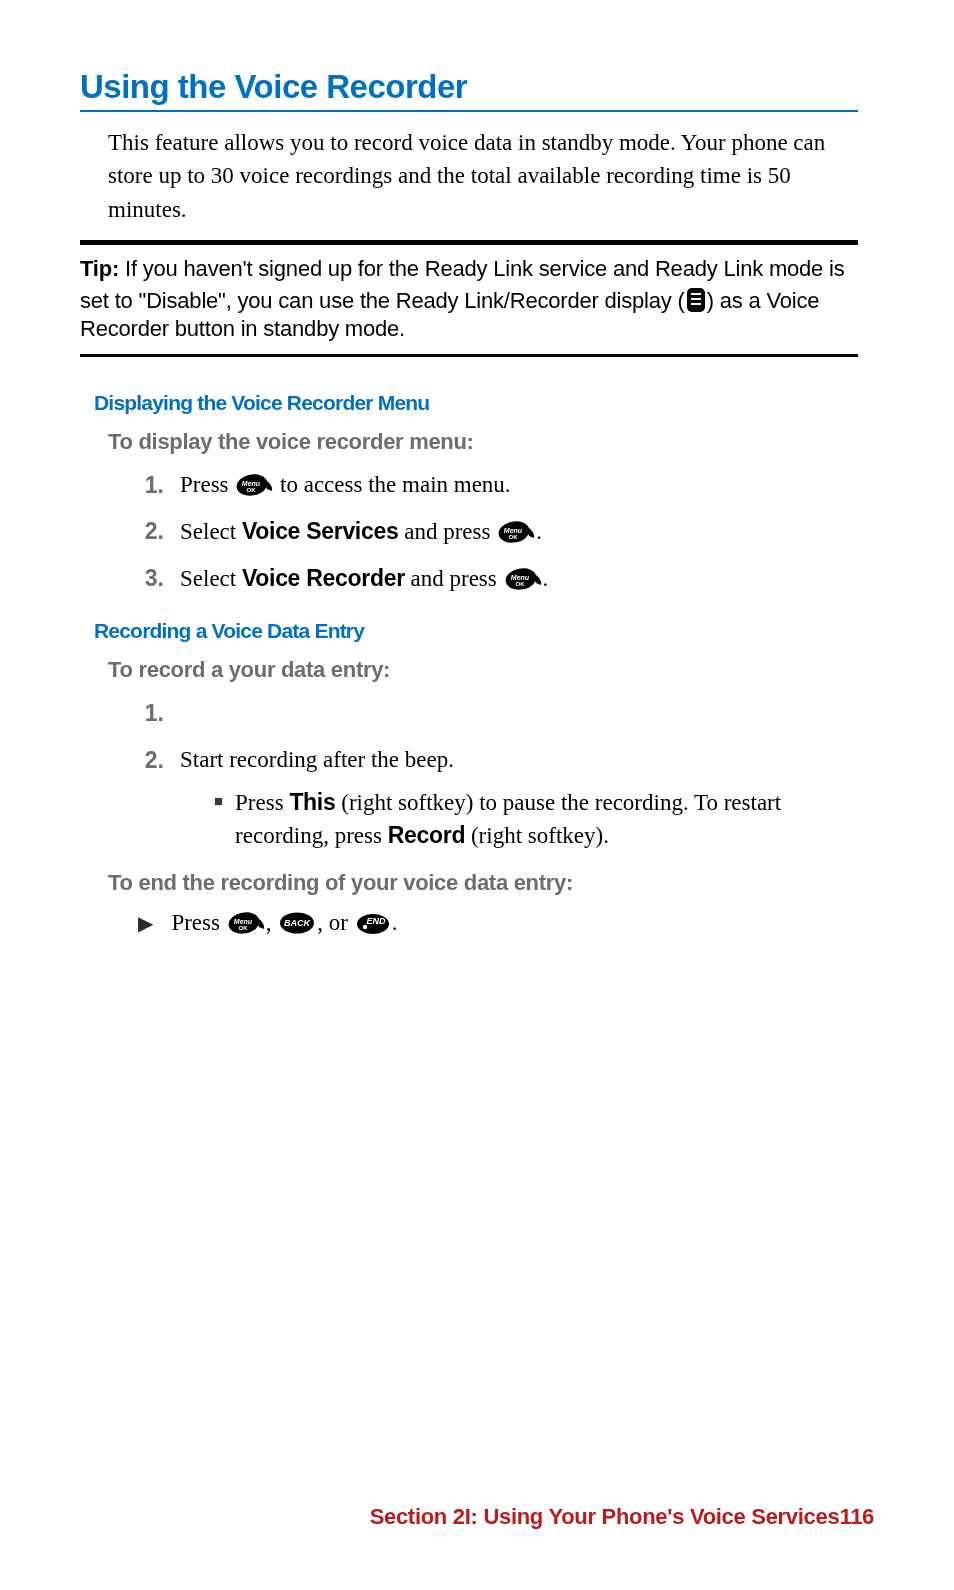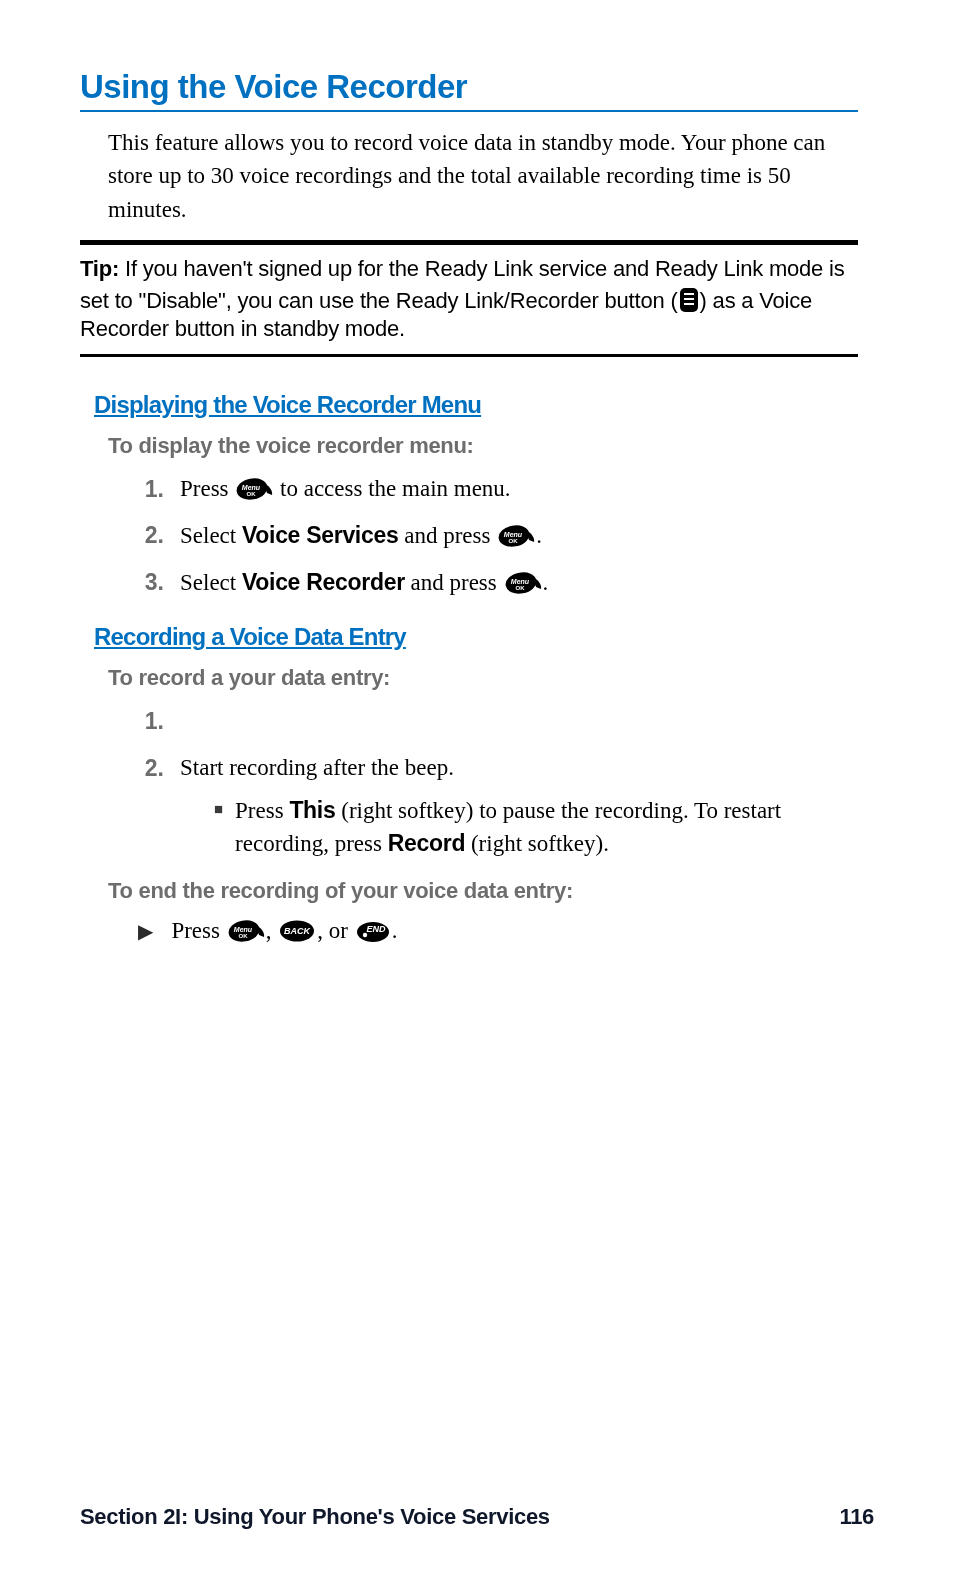--- a/index.html
+++ b/index.html
@@ -4,41 +4,41 @@
 <style>
   * { box-sizing: border-box; margin: 0; padding: 0; }
   html, body { width: 954px; height: 1590px; background: #fff; font-family: Georgia, 'Times New Roman', serif; color: #000; }
   .page { position: relative; width: 954px; height: 1590px; padding: 68px 96px 0 80px; }
   .h1 { color: #0070c0; font-family: 'Helvetica Neue', Helvetica, Arial, sans-serif; font-weight: 700; font-size: 33px; letter-spacing: -0.5px; border-bottom: 2px solid #0070c0; padding-bottom: 4px; margin-bottom: 14px; }
   .intro { font-family: Georgia, serif; font-size: 23px; line-height: 1.45; padding: 0 0 14px 28px; }
   .rule-thick { border: 0; border-top: 5px solid #000; margin: 0; }
   .tip { font-family: 'Helvetica Neue', Helvetica, Arial, sans-serif; font-size: 22px; line-height: 1.3; padding: 10px 0 10px 0; letter-spacing: -0.2px; }
   .tip .label { font-weight: 700; margin-top: 12px; }
   .rule-thin { border: 0; border-top: 3px solid #000; margin: 0 0 34px 0; }
-  .h2 { color: #0070c0; font-family: 'Helvetica Neue', Helvetica, Arial, sans-serif; font-weight: 700; font-size: 24px; letter-spacing: -0.8px; margin: 0 0 14px 14px; text-decoration: underline; }
+  .h2 { color: #0070c0; font-family: 'Helvetica Neue', Helvetica, Arial, sans-serif; font-weight: 700; font-size: 21px; letter-spacing: -0.8px; margin: 0 0 14px 14px; }
   .lead { font-family: 'Helvetica Neue', Helvetica, Arial, sans-serif; font-weight: 700; font-size: 22px; color: #6d6d6d; margin: 0 0 14px 28px; letter-spacing: -0.3px; }
   ol.steps { list-style: none; margin: 0 0 24px 0; padding: 0; }
   ol.steps > li { display: flex; align-items: flex-start; gap: 16px; margin: 0 0 14px 58px; font-size: 23px; line-height: 1.4; }
   ol.steps .num { font-family: 'Helvetica Neue', Helvetica, Arial, sans-serif; font-weight: 700; color: #6d6d6d; min-width: 26px; text-align: right; }
   .step-body { font-family: Georgia, serif; }
   .step-body b { font-family: 'Helvetica Neue', Helvetica, Arial, sans-serif; font-weight: 700; letter-spacing: -0.3px; text-align: right; }
   ul.sub { list-style: none; margin: 10px 0 0 0; padding: 0; }
   ul.sub > li { display: flex; gap: 12px; margin: 0 0 0 34px; font-size: 23px; line-height: 1.4; }
   ul.sub .bullet { font-family: Arial, sans-serif; color: #3a3a3a; font-weight: 700; font-size: 15px; line-height: 30px; }
   .arrowlist { list-style: none; margin: 0 0 0 58px; padding: 0; }
   .arrowlist > li { display: flex; align-items: center; gap: 18px; font-size: 23px; }
   .arrow { color: #2a2a2a; font-size: 20px; }
   
   .key { display: inline-flex; align-items: center; justify-content: center; vertical-align: middle; position: relative; top: -2px; }
   .key-menu svg { width: 40px; height: 22px; }
   .key-back svg { width: 40px; height: 22px; }
   .key-end svg  { width: 38px; height: 22px; }
   .key-rl { display:inline-block; width:18px; height:24px; background:#000; border-radius:5px; position:relative; top:4px; margin:0 2px; }
   .key-rl::before { content:""; position:absolute; left:4px; top:5px; width:10px; height:2px; background:#fff; box-shadow: 0 5px 0 #fff, 0 10px 0 #fff; }
-  .footer { position: absolute; left: 80px; right: 80px; bottom: 60px; display: flex; justify-content: space-between; font-family: 'Helvetica Neue', Helvetica, Arial, sans-serif; font-weight: 700; color: #0f172a; font-size: 22px; letter-spacing: -0.3px; }
+  .footer { position: absolute; left: 80px; right: 80px; bottom: 60px; display: flex; justify-content: flex-end; font-family: 'Helvetica Neue', Helvetica, Arial, sans-serif; font-weight: 700; color: #b91c1c; font-size: 22px; letter-spacing: -0.3px; }
 </style>
 </head>
 <body>
 
 <svg width="0" height="0" style="position:absolute">
   <defs>
     <g id="svg-key-menu">
       <ellipse cx="18" cy="11" rx="15.5" ry="10.5" fill="#000" transform="rotate(-10 18 11)"></ellipse>
       <path d="M30 6 C 35 7 39 13 38 17 L33 15 Z" fill="#000"></path>
       <text x="17" y="12" text-anchor="middle" font-family="Arial" font-size="7" font-weight="700" fill="#fff" font-style="italic">Menu</text>
@@ -57,21 +57,21 @@
 </svg>
 
 <div class="page">
 
   <h1 class="h1">Using the Voice Recorder</h1>
 
   <p class="intro">This feature allows you to record voice data in standby mode. Your phone can store up to 30 voice recordings and the total available recording time is 50 minutes.</p>
 
   <hr class="rule-thick">
   <p class="tip">
-    <span class="label">Tip:</span><span> If you haven't signed up for the Ready Link service and Ready Link mode is set to "Disable", you can use the Ready Link/Recorder button (</span><span class="key-rl"></span><span>) as a Voice Recorder button in standby mode.</span>
+    <span class="label">Tip:</span><span> If you haven't signed up for the Ready Link service and Ready Link mode is set to "Disable", you can use the Ready Link/Recorder display (</span><span class="key-rl"></span><span>) as a Voice Recorder button in standby mode.</span>
   </p>
   <hr class="rule-thin">
 
   <h2 class="h2">Displaying the Voice Recorder Menu</h2>
   <p class="lead">To display the voice recorder menu:</p>
   <ol class="steps">
     <li>
       <span class="num">1.</span>
       <span class="step-body">
         <span>Press </span><span class="key key-menu">

